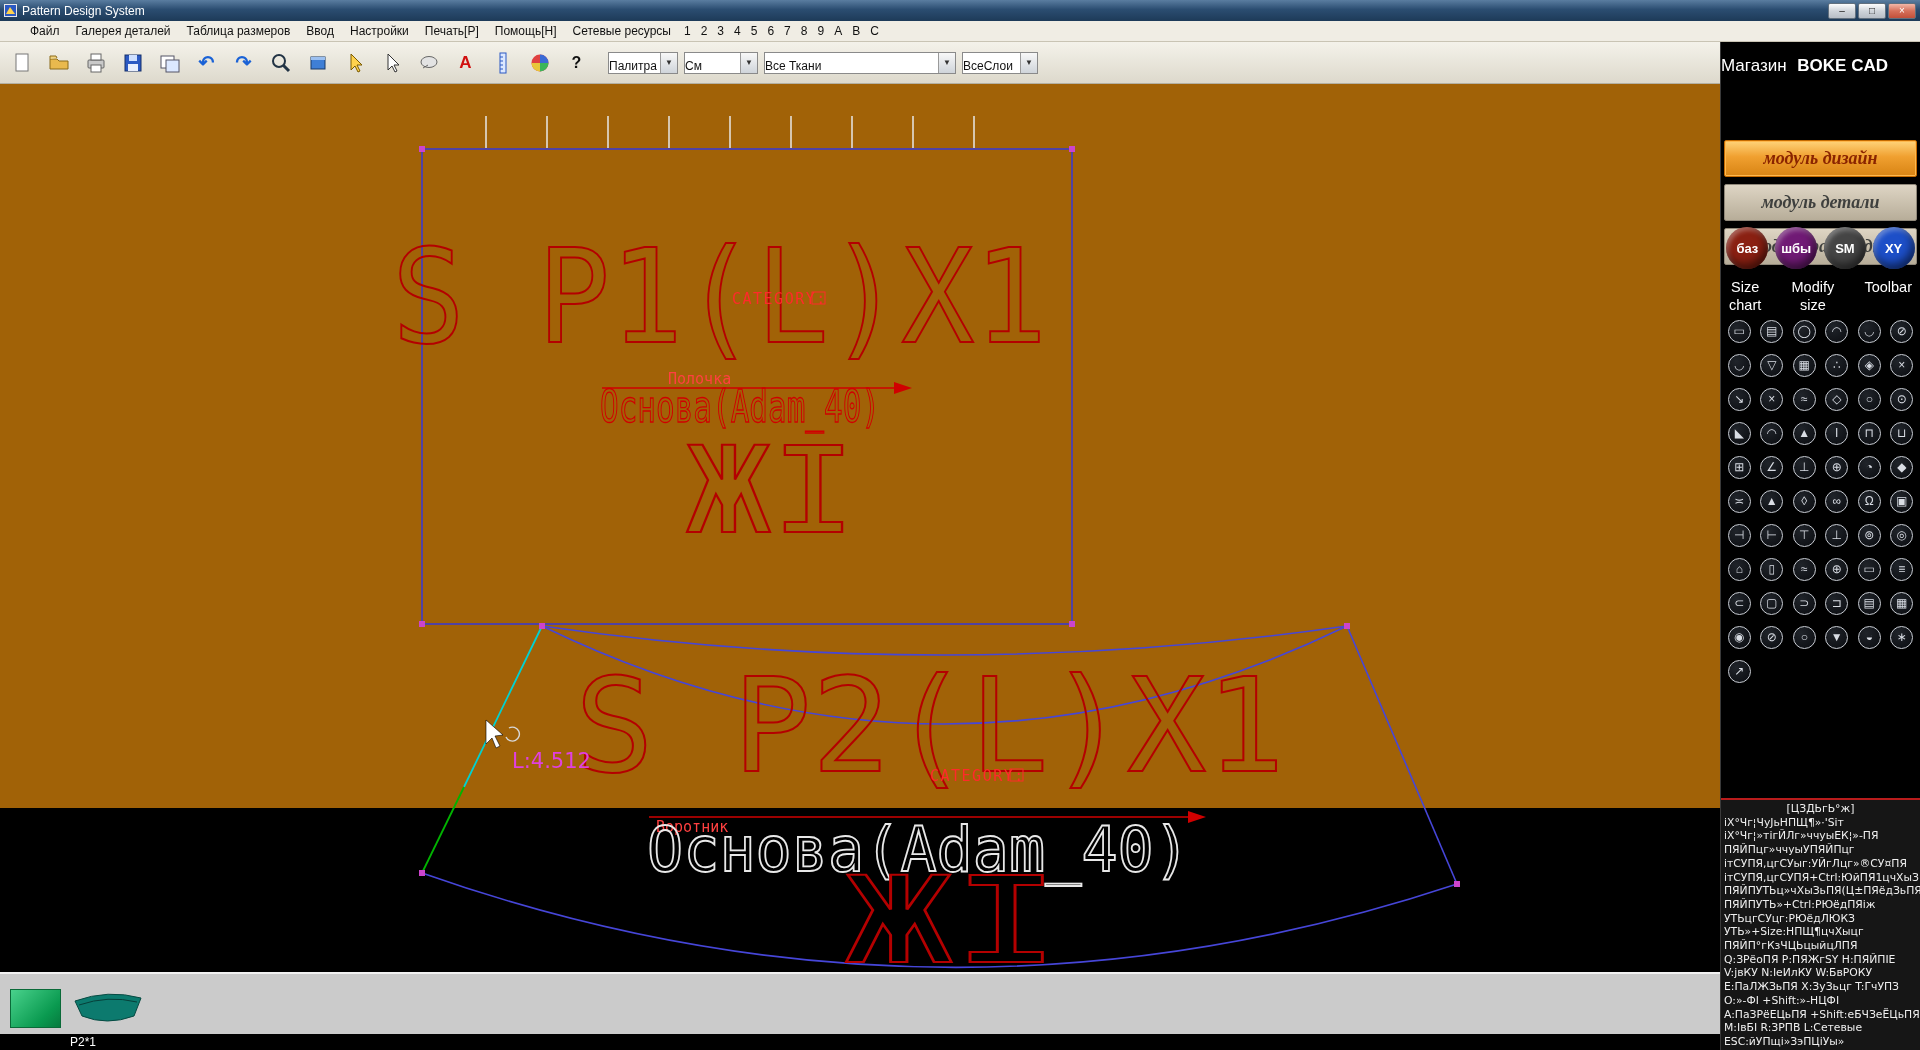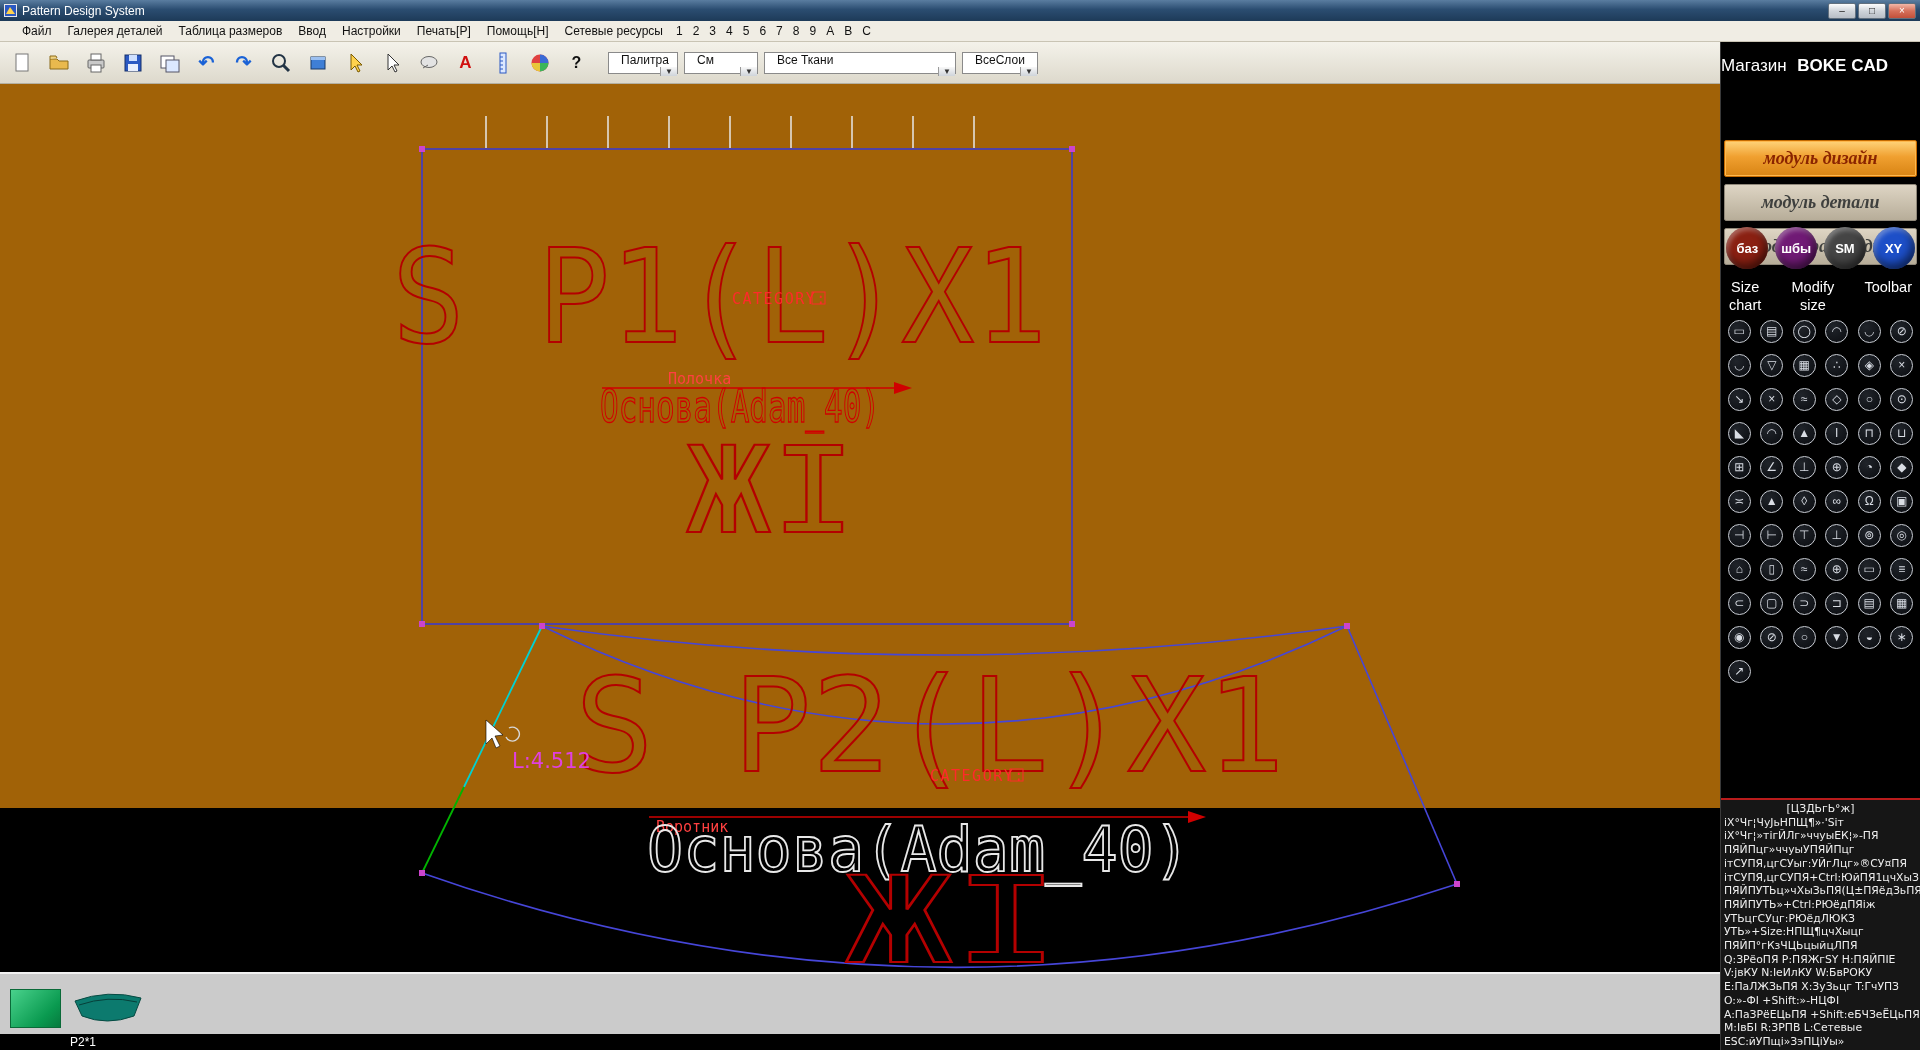--- a/index.html
+++ b/index.html
@@ -12,32 +12,32 @@
     display:flex;align-items:center;color:#fff;font-size:12px;}
   .app-icon{width:13px;height:13px;margin:0 5px 0 4px;flex:0 0 auto;}
   .win-buttons{margin-left:auto;display:flex;gap:2px;padding-right:4px;}
   .win-btn{width:28px;height:16px;display:flex;align-items:center;justify-content:center;
     font-size:10px;color:#222;border:1px solid #62707e;border-radius:2px;
     background:linear-gradient(180deg,#fdfdfd,#cfd4da 50%,#b8bec6);}
   .win-btn.close{background:linear-gradient(180deg,#f2b7a8,#d6705a 50%,#c2503a);color:#fff;}
 
   
   .menubar{position:absolute;left:0;top:21px;width:1920px;height:21px;background:#f0ede4;
-    border-bottom:1px solid #c9c4b4;display:flex;align-items:center;font-size:12px;color:#111;padding-left:14px;}
+    border-bottom:1px solid #c9c4b4;display:flex;align-items:center;font-size:12px;color:#111;padding-left:22px;}
   .menu-item{padding:2px 8px;cursor:default;}
   .menu-item.short{padding:2px 5px;}
 
   
   .toolbar{position:absolute;left:0;top:42px;width:1720px;height:42px;
     background:linear-gradient(180deg,#f4f2ea,#ddd9cc);border-bottom:1px solid #b4b0a2;
     display:flex;align-items:center;padding-left:6px;gap:6px;}
   .tb-btn{width:31px;height:31px;display:flex;align-items:center;justify-content:center;border-radius:2px;}
   .glyph{font-size:19px;line-height:1;}
-  .combo{height:22px;background:#fff;border:1px solid #8a8a8a;display:flex;align-items:flex-start;
-    font-size:12px;padding-left:12px;color:#111;flex-direction:column;}
+  .combo{height:22px;background:#fff;border:1px solid #8a8a8a;display:flex;align-items:flex-end;
+    font-size:12px;padding-left:0;color:#111;}
   .combo .arrow{margin-left:auto;width:17px;align-self:stretch;
     background:linear-gradient(180deg,#f8f8f8,#cfd4da);border-left:1px solid #9a9a9a;
     display:flex;align-items:center;justify-content:center;font-size:8px;color:#333;}
 
   
   .canvas-area{position:absolute;left:0;top:84px;width:1720px;height:724px;background:#a16207;}
   .cad-text{font-family:"DejaVu Sans Mono",monospace;}
 
   
   .sidebar{position:absolute;left:1720px;top:42px;width:200px;height:1008px;background:#000;

